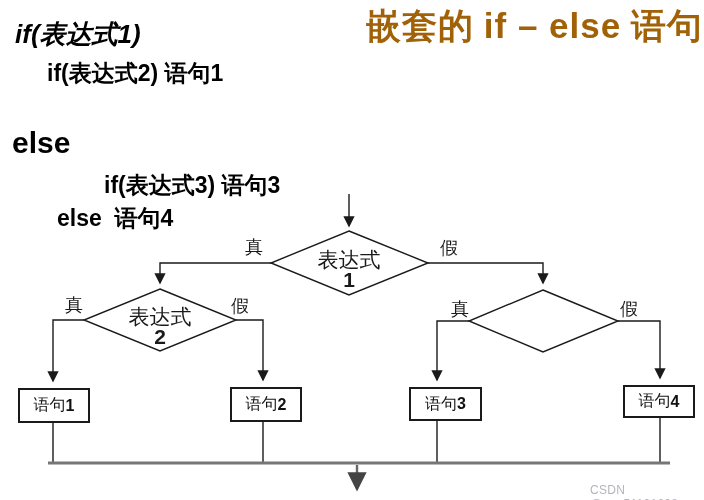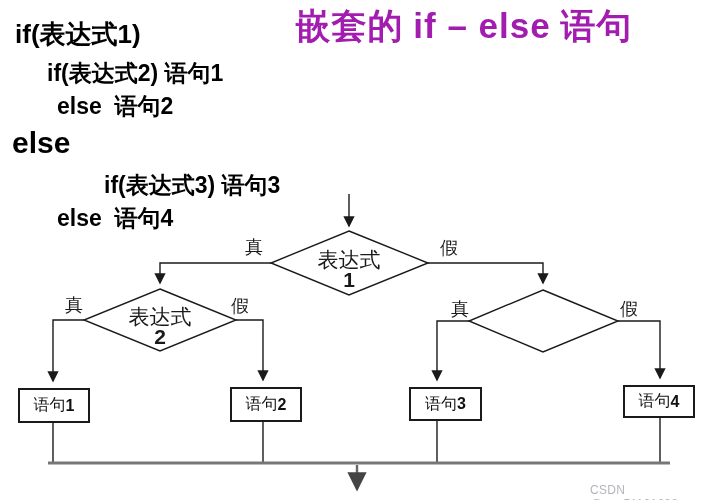--- a/index.html
+++ b/index.html
@@ -1,22 +1,22 @@
 <!DOCTYPE html>
 <html><head>
 <meta charset="utf-8">
 <style>
   * { margin:0; padding:0; box-sizing:border-box; }
   html,body { width:704px; height:500px; background:#ffffff; overflow:hidden;
               font-family:"Liberation Sans", sans-serif; }
   .stage { position:relative; width:704px; height:500px; background:#fff; }
 
   
-  .title { position:absolute; left:225px; top:3px; width:478px; text-align:center;
-           font-size:35px; font-weight:bold; color:#a21caf; letter-spacing:1px;
+  .title { position:absolute; left:225px; top:3px; width:478px; text-align:right;
+           font-size:35px; font-weight:bold; color:#a16207; letter-spacing:1px;
            white-space:nowrap; }
   .title .cjk { font-family:"Liberation Serif","DejaVu Serif",serif; }
   .title .lat { font-family:"Liberation Sans","DejaVu Sans",sans-serif; }
 
   
   .code-line { position:absolute; font-weight:bold; color:#000; white-space:pre; }
   .c-lg   { font-size:26px; }
   .c-sm   { font-size:23px; }
   .c-else { font-size:30px; }
 
@@ -42,23 +42,22 @@
   .wm { position:absolute; left:590px; top:483px; width:110px; 
         font-size:12px; color:#b4b4bc; letter-spacing:0.3px; }
 </style>
 </head>
 <body>
 
 <div class="stage">
 
   <div class="title"><span class="cjk">嵌套的 </span><span class="lat">if – else</span><span class="cjk"> 语句</span></div>
 
-  <div class="code-line c-lg" style="left:15px; top:17px;">if(表达式1)</div>
+  <div class="code-line c-lg" style="left:15px; top:17px;font-style:italic;">if(表达式1)</div>
   <div class="code-line c-sm" style="left:47px; top:58px;">if(表达式2) 语句1</div>
-  <div class="code-line c-sm" style="left:57px; top:91px;">else  语句2</div>
   <div class="code-line c-else" style="left:12px; top:126px;">else</div>
   <div class="code-line c-sm" style="left:57px; top:170px;margin-left:47px;">if(表达式3) 语句3</div>
   <div class="code-line c-sm" style="left:57px; top:203px;">else  语句4</div>
 
   <svg class="flow" viewBox="0 0 704 500">
     <defs>
       <marker id="ah" markerWidth="9" markerHeight="9" refX="7" refY="4" orient="auto">
         <path d="M0,0 L8,4 L0,8 Z" fill="#1a1a1a"></path>
       </marker>
       <marker id="ahg" markerWidth="9" markerHeight="9" refX="7" refY="4" orient="auto">

